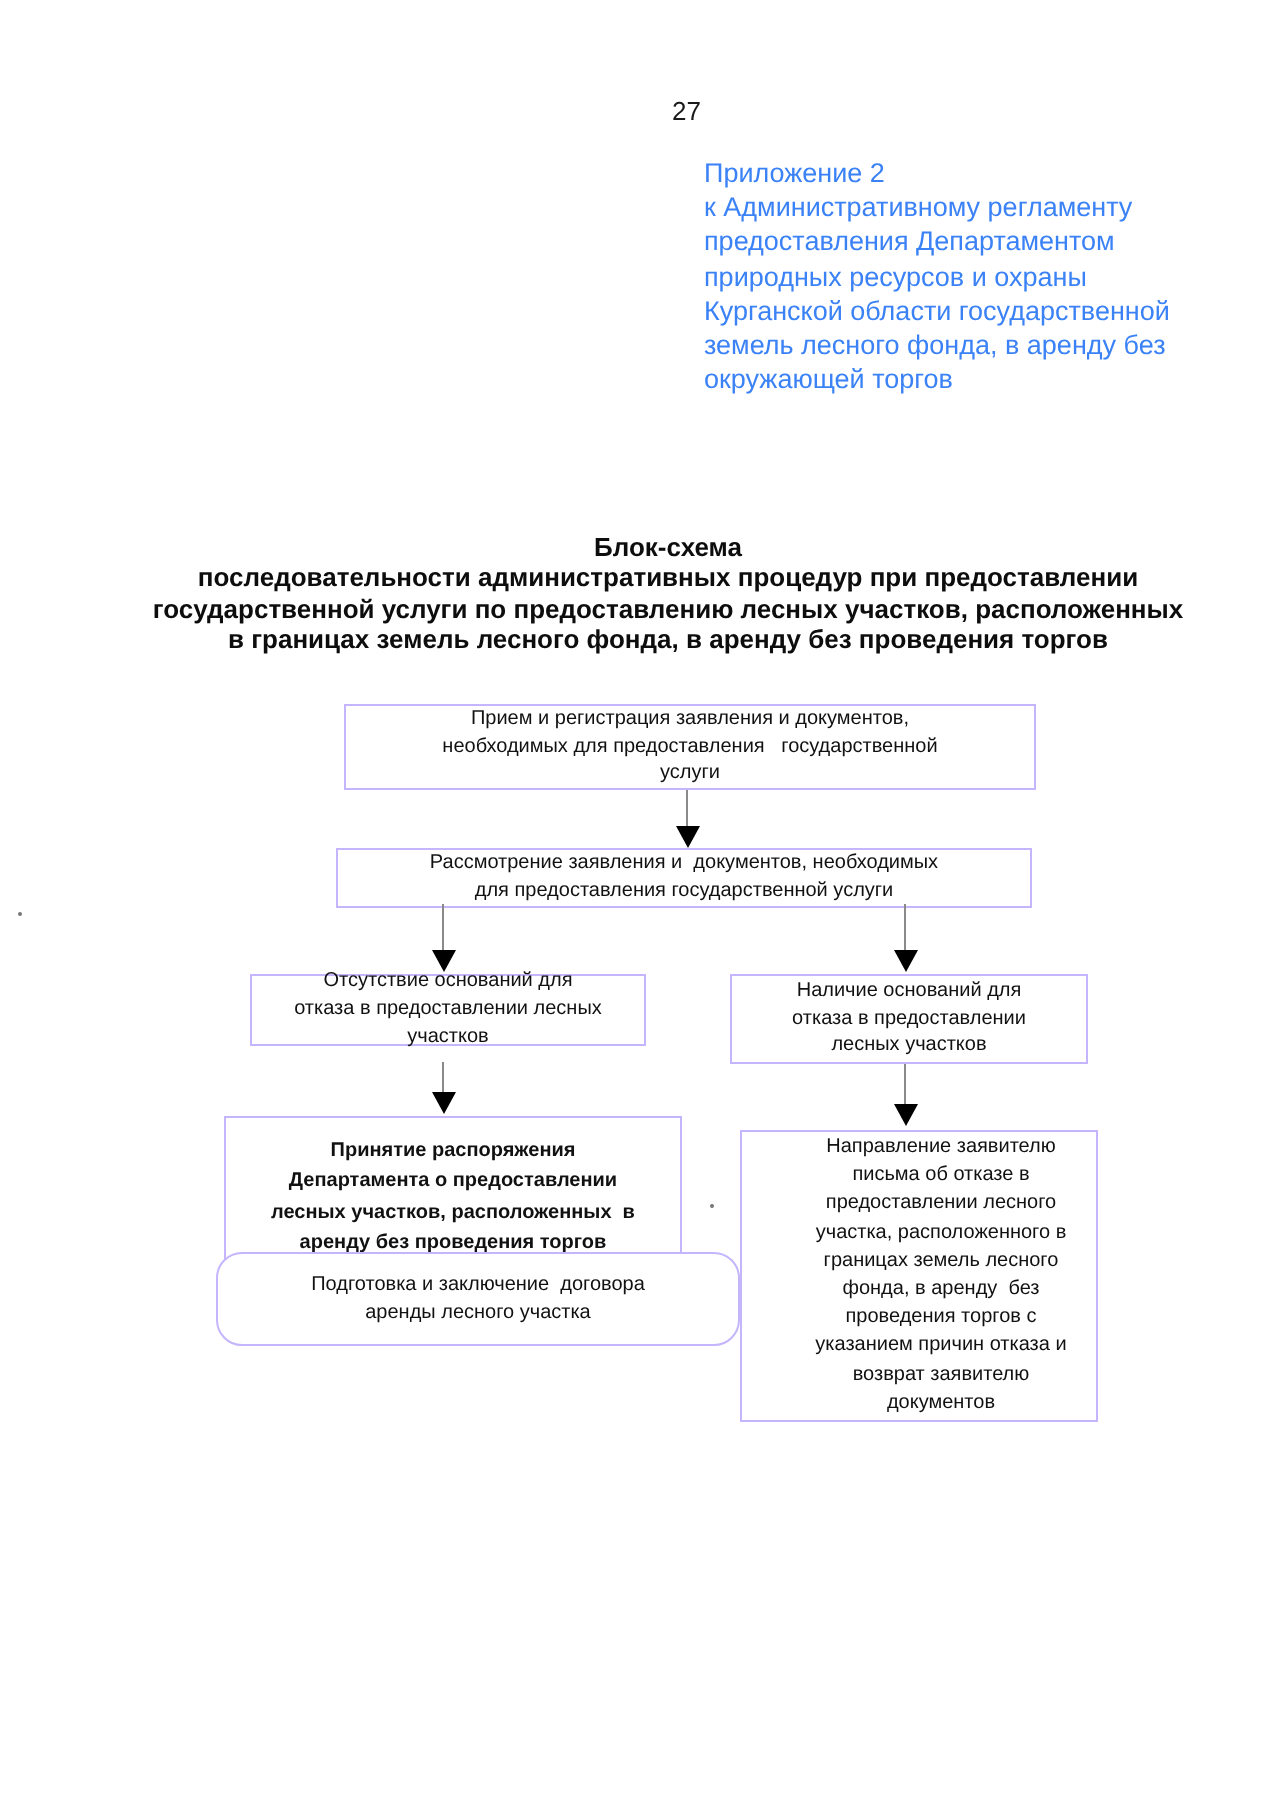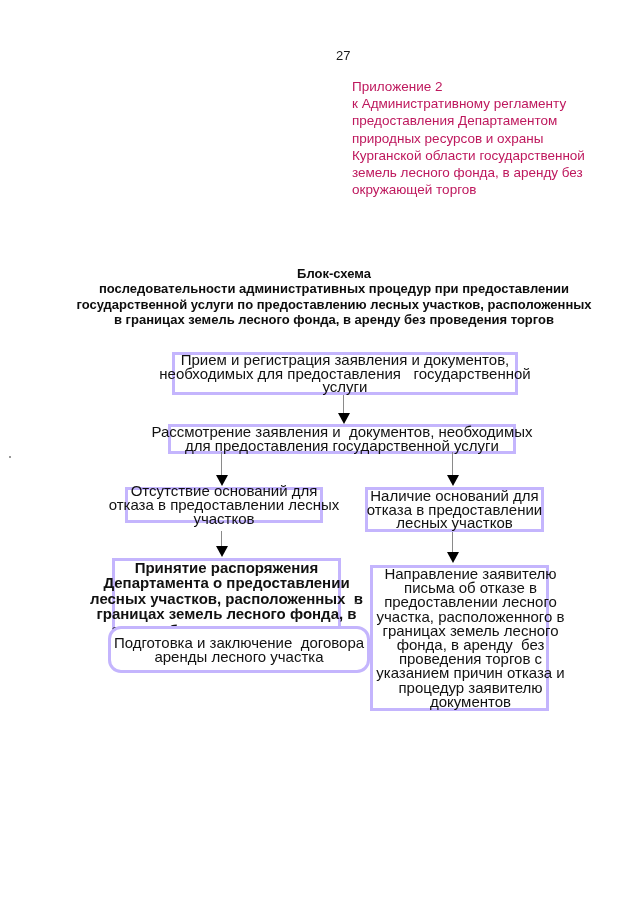--- a/index.html
+++ b/index.html
@@ -20,46 +20,46 @@
     font-size: 13px;
     color: #1a1a1a;
   }
 
   .appendix {
     position: absolute;
     left: 352px; top: 78px;
     width: 260px;
     font-size: 13.5px;
     line-height: 17.2px;
-    color: #be185d;
+    color: #3b82f6;
   }
 
   .doc-title {
     position: absolute;
     left: 28px; top: 266px;
     width: 612px;
     text-align: center;
     font-size: 13px;
     font-weight: bold;
     line-height: 15.3px;
     color: #0d0d0d;
   }
   .doc-title .line { white-space: normal; }
 
   .fc-box {
     position: absolute;
     box-sizing: border-box;
-    border: 3px solid #c4b5fd;
+    border: 1px solid #c4b5fd;
     background: #ffffff;
     display: flex;
     flex-direction: column;
     justify-content: center;
     align-items: center;
     text-align: center;
-    font-size: 15px;
+    font-size: 10px;
     line-height: 13.8px;
     color: #111111;
   }
   #box-receive   { left: 172px; top: 352px; width: 346px; height: 43px; }
   #box-review    { left: 168px; top: 424px; width: 348px; height: 30px; }
   #box-no-grounds{ left: 125px; top: 487px; width: 198px; height: 36px; }
   #box-grounds   { left: 365px; top: 487px; width: 179px; height: 45px; }
   #box-order     { left: 112px; top: 558px; width: 229px; height: 81px; line-height: 15.4px; font-weight: bold; }
   #box-contract  { left: 108px; top: 626px; width: 262px; height: 47px; border-radius: 13px; }
   #box-refusal   { left: 370px; top: 565px; width: 179px; height: 146px; line-height: 14.2px; padding-left: 22px; }
@@ -161,34 +161,33 @@
 
   <div class="arrow" id="a3r">
     <div class="al"></div>
     <div class="ah"></div>
   </div>
 
   <div class="fc-box" id="box-order">
     <div class="line">Принятие распоряжения</div>
     <div class="line">Департамента о предоставлении</div>
     <div class="line">лесных участков, расположенных  в</div>
-    <div class="line">границах земель лесного фонда, в</div>
     <div class="line">аренду без проведения торгов</div>
   </div>
 
   <div class="fc-box" id="box-refusal">
     <div class="line">Направление заявителю</div>
     <div class="line">письма об отказе в</div>
     <div class="line">предоставлении лесного</div>
     <div class="line">участка, расположенного в</div>
     <div class="line">границах земель лесного</div>
     <div class="line">фонда, в аренду  без</div>
     <div class="line">проведения торгов с</div>
     <div class="line">указанием причин отказа и</div>
-    <div class="line">процедур заявителю</div>
+    <div class="line">возврат заявителю</div>
     <div class="line">документов</div>
   </div>
 
   <div class="arrow" id="a4l">
     <div class="al"></div>
     <div class="ah"></div>
   </div>
 
   <div class="fc-box" id="box-contract">
     <div class="line">Подготовка и заключение  договора</div>

